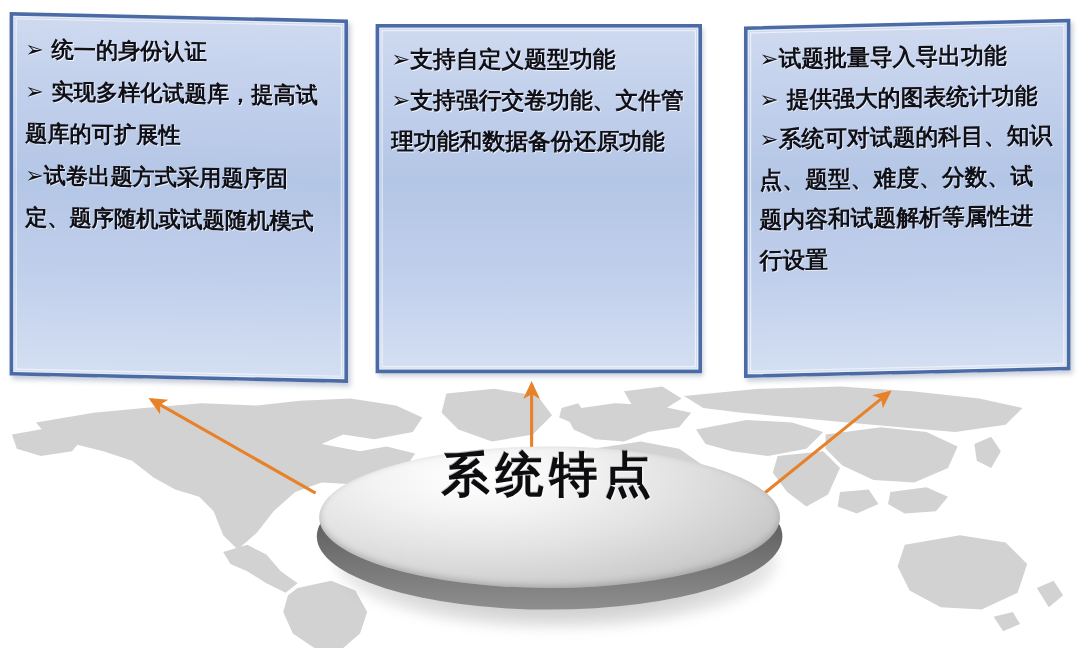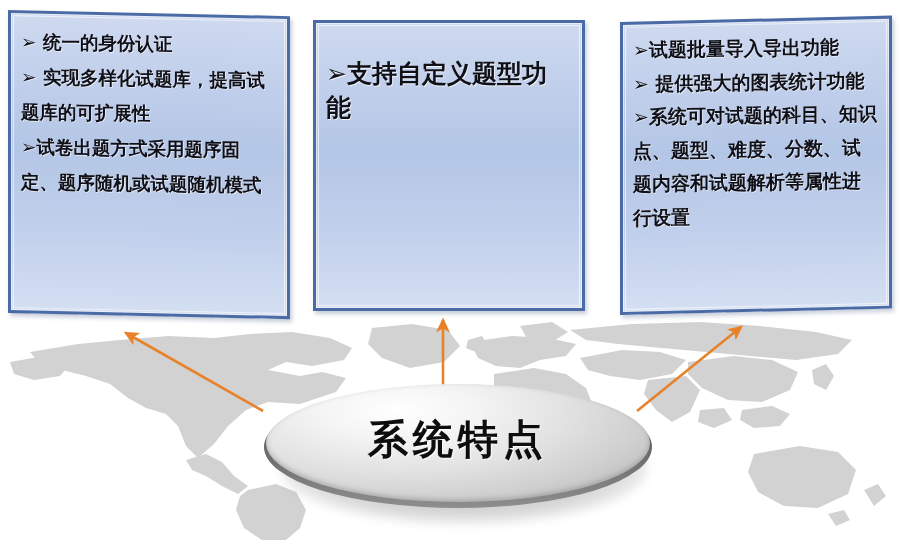--- a/index.html
+++ b/index.html
@@ -94,21 +94,21 @@
     font-weight: 700;
     letter-spacing: 0px;
     text-shadow: 0.7px 0.7px 0 rgba(255,255,255,0.75);
     white-space: pre-wrap;
   }
   .bullet .marker {
     font-weight: 700;
     display: inline;
   }
   #box-1 .bullet { font-size: 18.5px; line-height: 35px; }
-  #box-2 .bullet { font-size: 25px;  line-height: 34px; margin-top: 24px; }
+  #box-2 .bullet { font-size: 19px;  line-height: 34px; }
   #box-3 .bullet { font-size: 19px;  line-height: 33.5px; }
 
   
   #arrow-layer {
     position: absolute;
     left: 0; top: 0;
     width: 900px;
     height: 541px;
     pointer-events: none;
   }
@@ -140,35 +140,34 @@
     left: 6px;
     top: 14px;
     width: 388px;
     height: 122px;
     border-radius: 50%;
     background: linear-gradient(to bottom, #7e7e7e 0%, #606060 40%, #8e8e8e 100%);
   }
   #disc-top {
     position: absolute;
     left: 8px;
-    top: 12px;
+    top: 0;
     width: 384px;
     height: 118px;
     border-radius: 50%;
     background:
       radial-gradient(ellipse at 34% 22%,
         #ffffff 0%,
         #f4f4f4 22%,
         #e3e3e3 46%,
         #cfcfcf 70%,
         #bdbdbd 88%,
         #b2b2b2 100%);
     box-shadow: inset 0 -2px 5px rgba(120,120,120,0.45);
     display: flex;
-    align-items: center;
     justify-content: center;
   }
   #disc-title {
     font-size: 40px;
     font-weight: 700;
     color: #0d0d10;
     letter-spacing: 5px;
     text-shadow: 1px 1px 1px rgba(255,255,255,0.85),
                  -0.5px -0.5px 0 rgba(90,90,90,0.35);
     white-space: nowrap;
@@ -240,20 +239,21 @@
       <li class="bullet"><span class="marker">➢</span><span> 统一的身份认证</span></li>
       <li class="bullet"><span class="marker">➢</span><span> 实现多样化试题库，提高试题库的可扩展性</span></li>
       <li class="bullet"><span class="marker">➢</span><span>试卷出题方式采用题序固定、题序随机或试题随机模式</span></li>
     </ul>
   </div>
 
   <div class="feature-box" id="box-2">
     <span class="inner-rim"></span>
     <ul class="bullets">
       <li class="bullet"><span class="marker">➢</span><span>支持自定义题型功能</span></li>
+      <li class="bullet"><span class="marker">➢</span><span>支持强行交卷功能、文件管理功能和数据备份还原功能</span></li>
     </ul>
   </div>
 
   <div class="feature-box" id="box-3">
     <span class="inner-rim"></span>
     <ul class="bullets">
       <li class="bullet"><span class="marker">➢</span><span>试题批量导入导出功能</span></li>
       <li class="bullet"><span class="marker">➢</span><span> 提供强大的图表统计功能</span></li>
       <li class="bullet"><span class="marker">➢</span><span>系统可对试题的科目、知识点、题型、难度、分数、试题内容和试题解析等属性进行设置</span></li>
     </ul>

